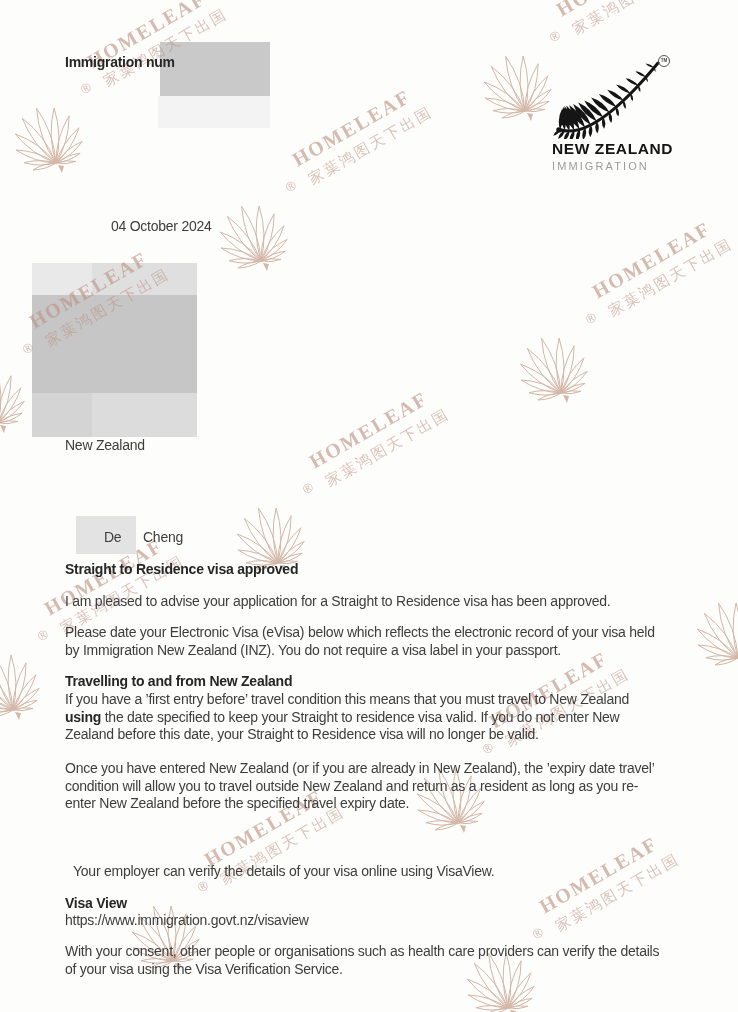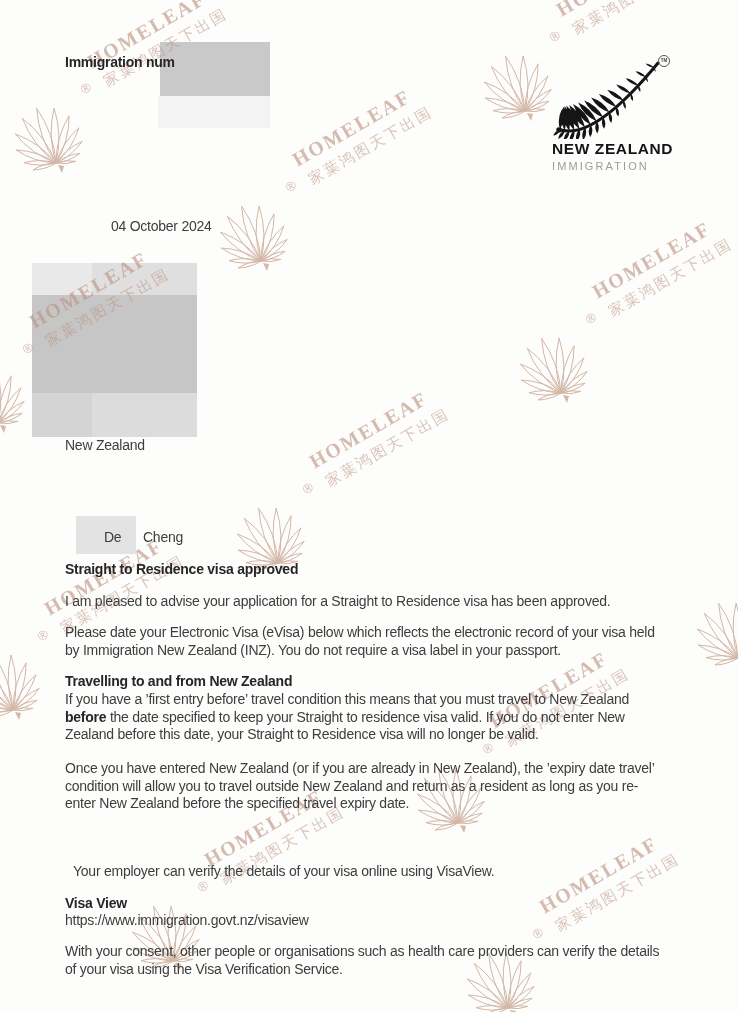--- a/index.html
+++ b/index.html
@@ -211,21 +211,21 @@
   <div class="abs txt bold" style="left:65px;top:561px;">Straight to Residence visa approved</div>
 
   <div class="abs txt" style="left:65px;top:593px;">I am pleased to advise your application for a Straight to Residence visa has been approved.</div>
 
   <div class="abs txt" style="left:65px;top:624px;">Please date your Electronic Visa (eVisa) below which reflects the electronic record of your visa held
 by Immigration New Zealand (INZ). You do not require a visa label in your passport.</div>
 
   <div class="abs txt bold" style="left:65px;top:673px;">Travelling to and from New Zealand</div>
 
   <div class="abs txt" style="left:65px;top:691px;"><span>If you have a ’first entry before’ travel condition this means that you must travel to New Zealand
-</span><span class="bold">before</span><span> the date specified to keep your Straight to residence visa valid. If you do not enter New
+</span><span class="bold">using</span><span> the date specified to keep your Straight to residence visa valid. If you do not enter New
 Zealand before this date, your Straight to Residence visa will no longer be valid.</span></div>
 
   <div class="abs txt" style="left:65px;top:760px;">Once you have entered New Zealand (or if you are already in New Zealand), the ’expiry date travel’
 condition will allow you to travel outside New Zealand and return as a resident as long as you re-
 enter New Zealand before the specified travel expiry date.</div>
 
 
   <div class="abs txt" style="left:73px;top:863px;">Your employer can verify the details of your visa online using VisaView.</div>
 
   <div class="abs txt bold" style="left:65px;top:895px;">Visa View</div>

